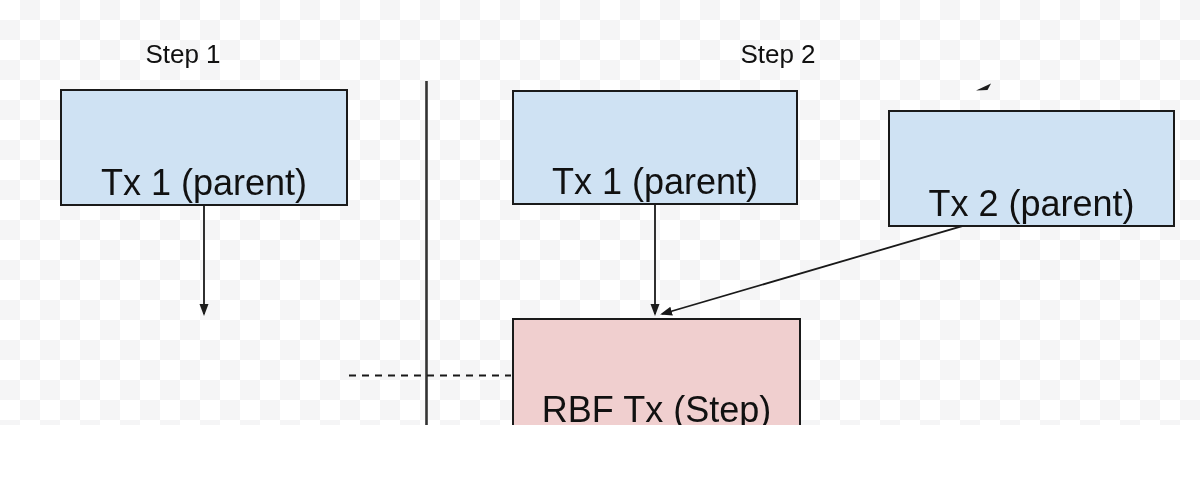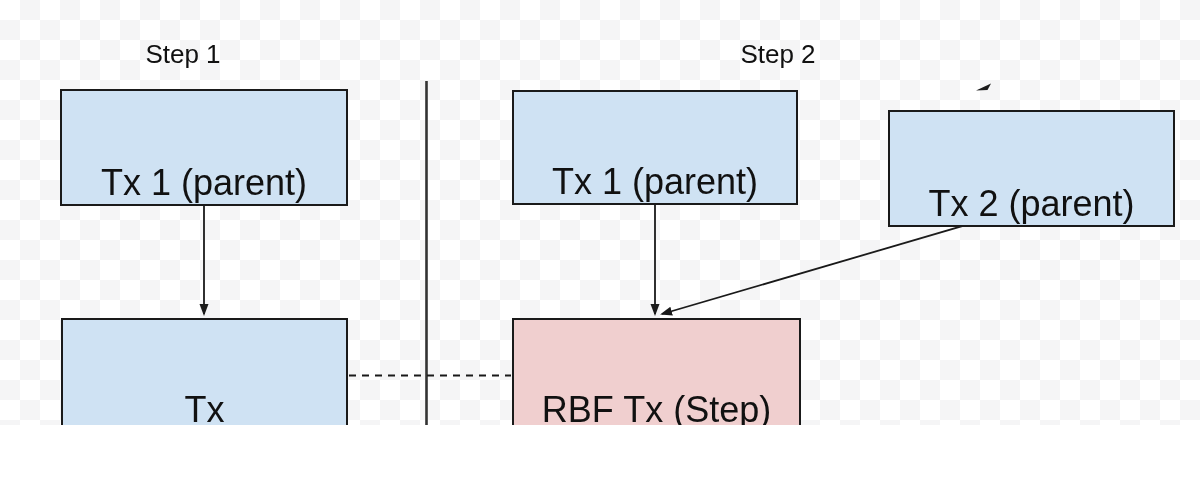--- a/index.html
+++ b/index.html
@@ -107,23 +107,20 @@
     <polygon class="arrowhead-fill" points="976,90.5 991,83.5 987.5,90"></polygon>
   </svg>
 
   <div class="step-title" id="title-step1">Step 1</div>
   <div class="step-title" id="title-step2">Step 2</div>
 
   <div class="node blue" id="box-step1-parent">
     <span>Tx 1 (parent)</span>
   </div>
 
-  <div class="node blue" id="box-step1-tx">
-    <span>Tx</span>
-  </div>
 
   <div class="node blue" id="box-step2-parent1">
     <span>Tx 1 (parent)</span>
   </div>
 
   <div class="node blue" id="box-step2-parent2">
     <span>Tx 2 (parent)</span>
   </div>
 
   <div class="node pink" id="box-rbf">

